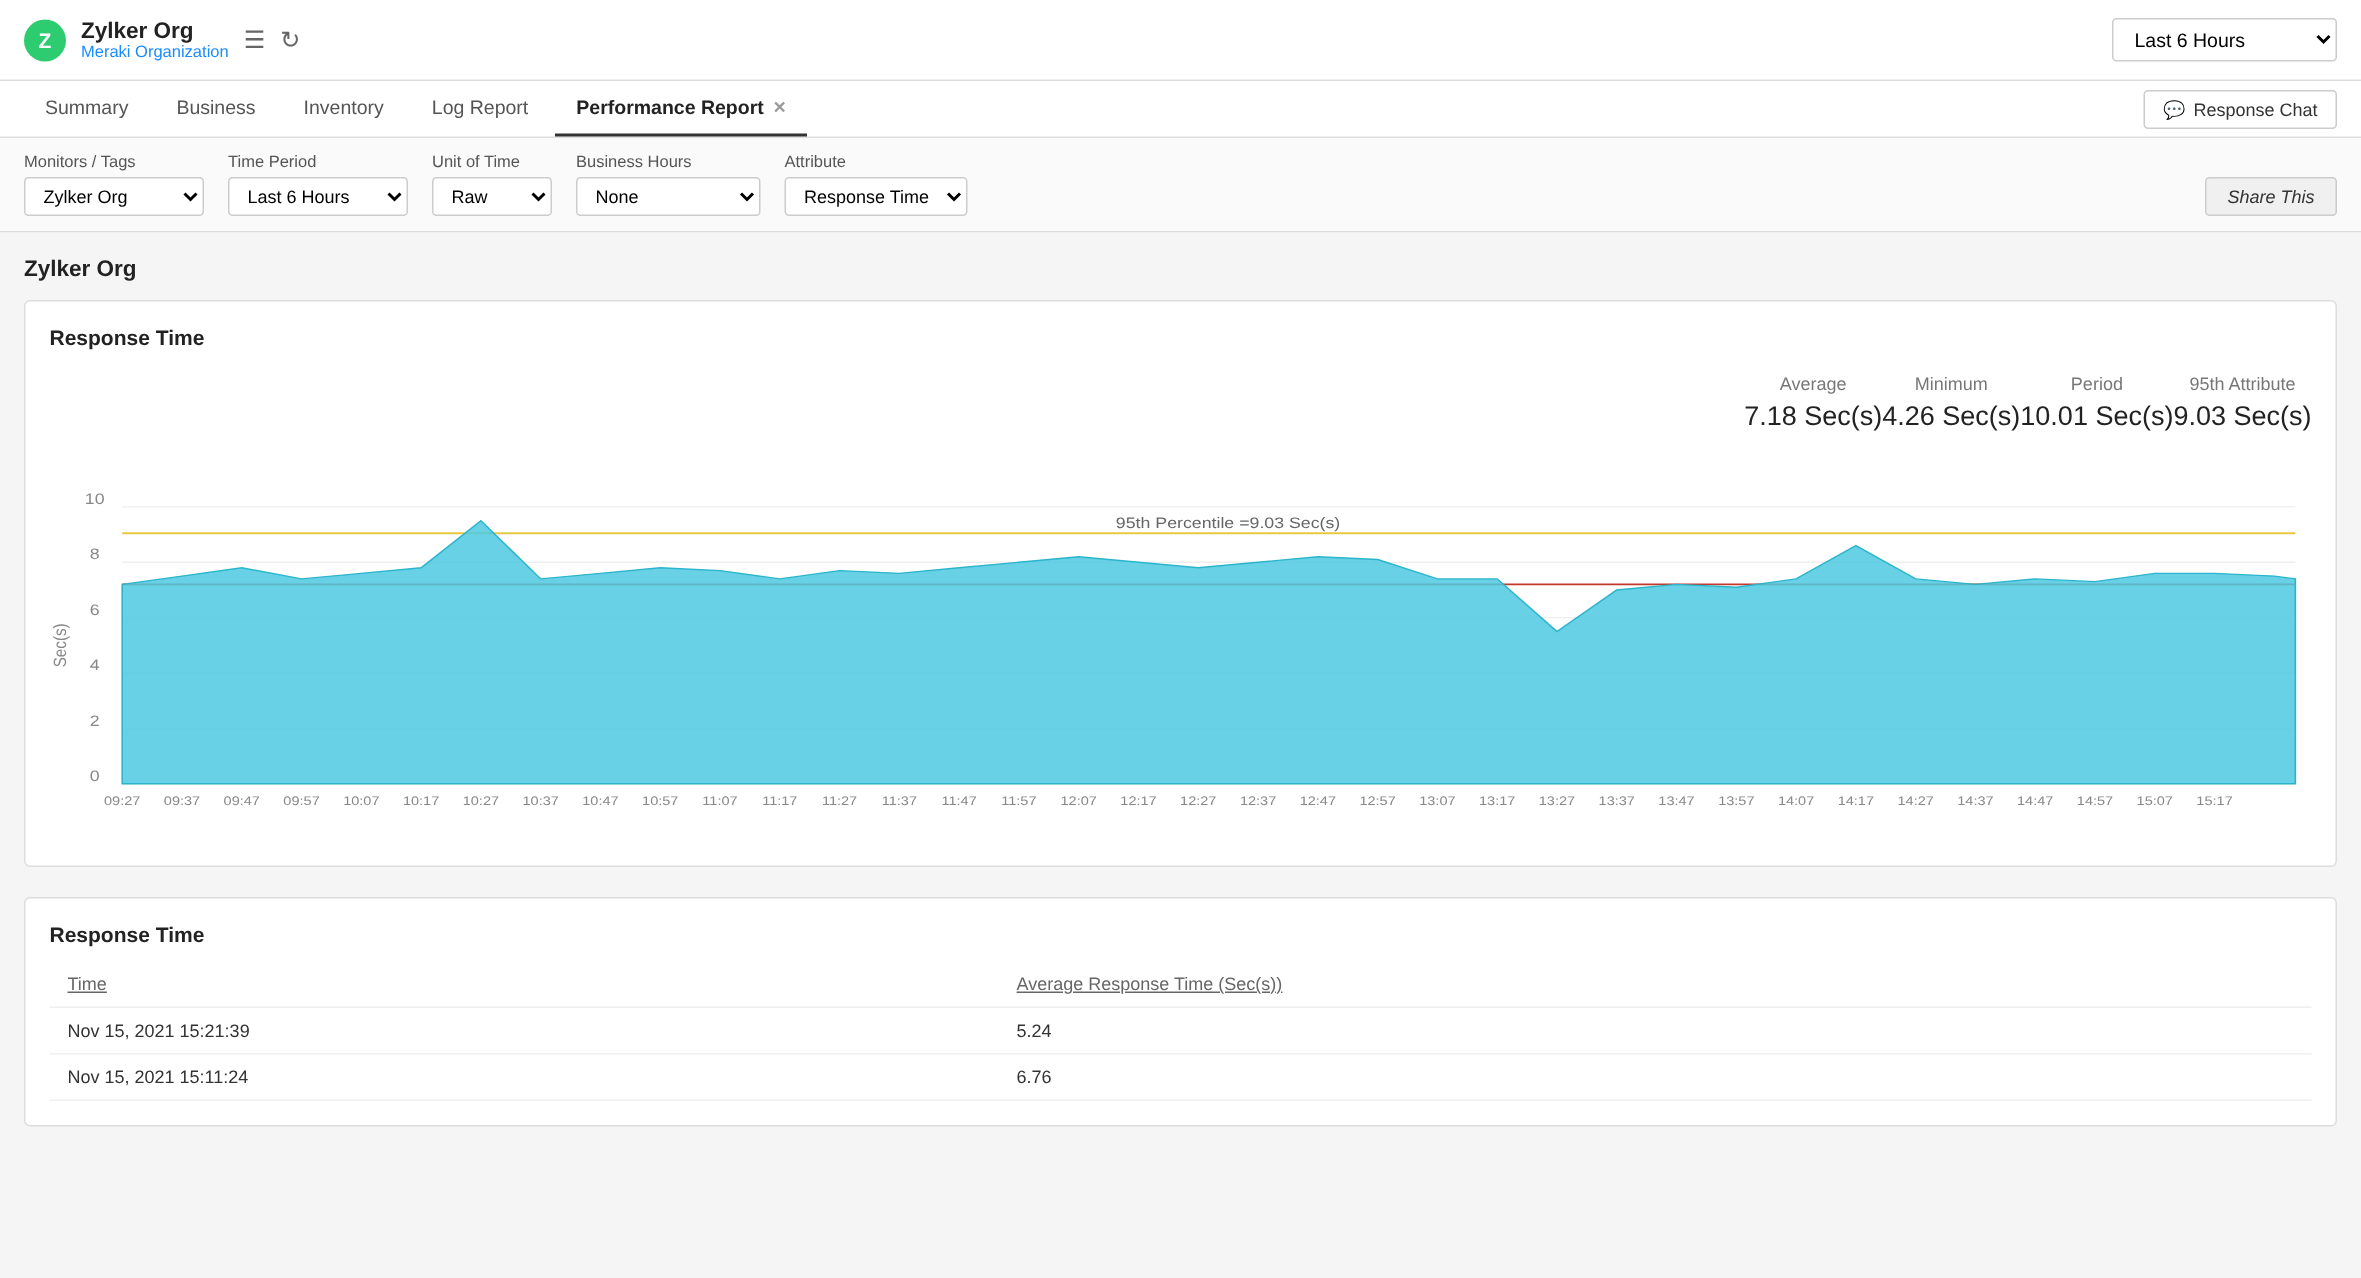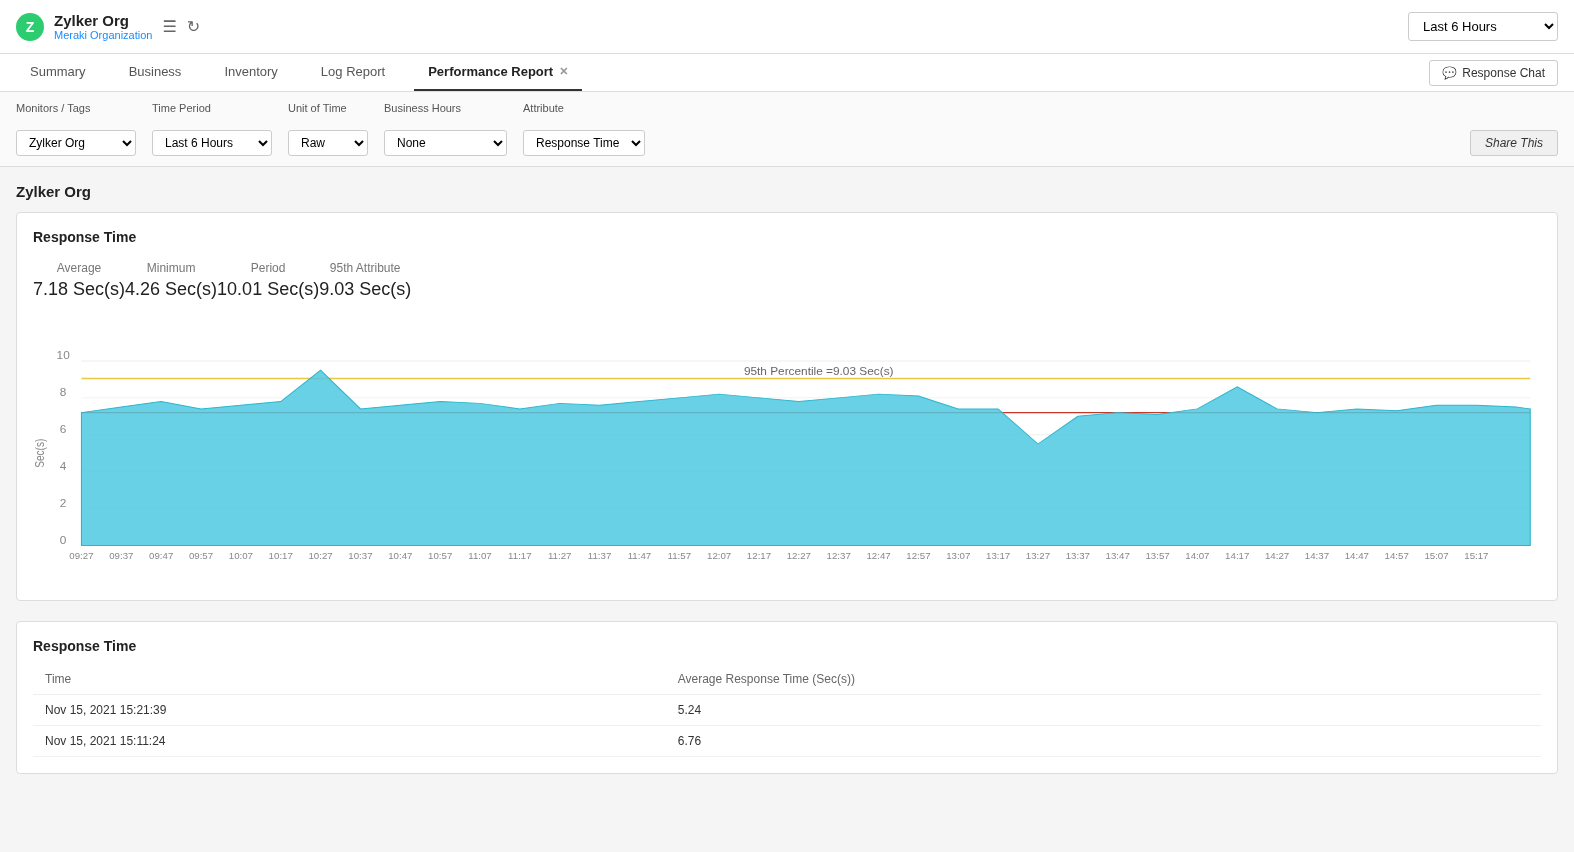--- a/index.html
+++ b/index.html
@@ -26,21 +26,21 @@
       border: 1px solid #ccc; padding: 5px 10px; font-size: 13px;
       border-radius: 3px; background: #fff; min-width: 150px;
     }
 
     
     .nav-tabs {
       background: #fff; border-bottom: 1px solid #ddd;
       display: flex; align-items: center; padding: 0 16px; height: 38px;
       justify-content: space-between;
     }
-    .nav-tabs-left { display: flex; gap: 15px; height: 100%; align-items: flex-end; }
+    .nav-tabs-left { display: flex; gap: 4px; height: 100%; align-items: flex-end; }
     .nav-tab {
       padding: 0 14px; display: flex; align-items: center;
       font-size: 13px; color: #555; cursor: pointer; height: 100%;
       border-bottom: 2px solid transparent;
     }
     .nav-tab.active {
       color: #222; font-weight: bold; border-bottom: 2px solid #333;
     }
     .nav-tab .close-x { margin-left: 6px; font-size: 11px; color: #999; }
     .incident-chat-btn {
@@ -49,21 +49,21 @@
       display: flex; align-items: center; gap: 5px; color: #333;
     }
 
     
     .filters-bar {
       background: #fafafa; border-bottom: 1px solid #ddd;
       padding: 10px 16px; display: flex; align-items: flex-end;
       gap: 20px; justify-content: space-between;
     }
     .filters-left { display: flex; gap: 16px; align-items: flex-end; }
-    .filter-group { display: flex; flex-direction: column; gap: 16px; }
+    .filter-group { display: flex; flex-direction: column; gap: 4px; }
     .filter-label { font-size: 11px; color: #555; }
     .filter-select {
       border: 1px solid #ccc; padding: 4px 8px; font-size: 12px;
       border-radius: 3px; background: #fff; min-width: 120px;
     }
     .share-btn {
       border: 1px solid #ccc; padding: 5px 14px; font-size: 12px;
       border-radius: 3px; background: #f0f0f0; cursor: pointer; color: #333; font-style: italic;
     }
 
@@ -73,36 +73,36 @@
 
     
     .chart-card {
       background: #fff; border: 1px solid #ddd; border-radius: 4px;
       padding: 16px; margin-bottom: 20px;
     }
     .chart-title { font-size: 14px; font-weight: bold; color: #222; margin-bottom: 16px; }
 
     
     .stats-row {
-      display: flex; justify-content: flex-start; margin-bottom: 24px;
+      display: flex; justify-content: flex-end; margin-bottom: 13px;
     }
     .stat-item { text-align: center; }
     .stat-label { font-size: 12px; color: #777; margin-bottom: 4px; }
     .stat-value { font-size: 18px; font-weight: normal; color: #222; }
 
     
     .chart-container { position: relative; width: 100%; height: 260px; }
 
     
     .table-section { background: #fff; border: 1px solid #ddd; border-radius: 4px; padding: 16px; }
     .table-section-title { font-size: 14px; font-weight: bold; color: #222; margin-bottom: 10px; }
     .data-table { width: 100%; border-collapse: collapse; }
     .data-table th {
       text-align: left; padding: 8px 12px; font-size: 12px;
-      color: #666; font-weight: normal; border-bottom: 1px solid #eee;
+      color: #666; font-weight: normal; border-bottom: 1px solid #eee; text-decoration: underline;
     }
     .data-table td {
       padding: 8px 12px; font-size: 12px; color: #333;
       border-bottom: 1px solid #f0f0f0;
     }
   </style>
 </head>
 <body>
 
 <div class="header">

